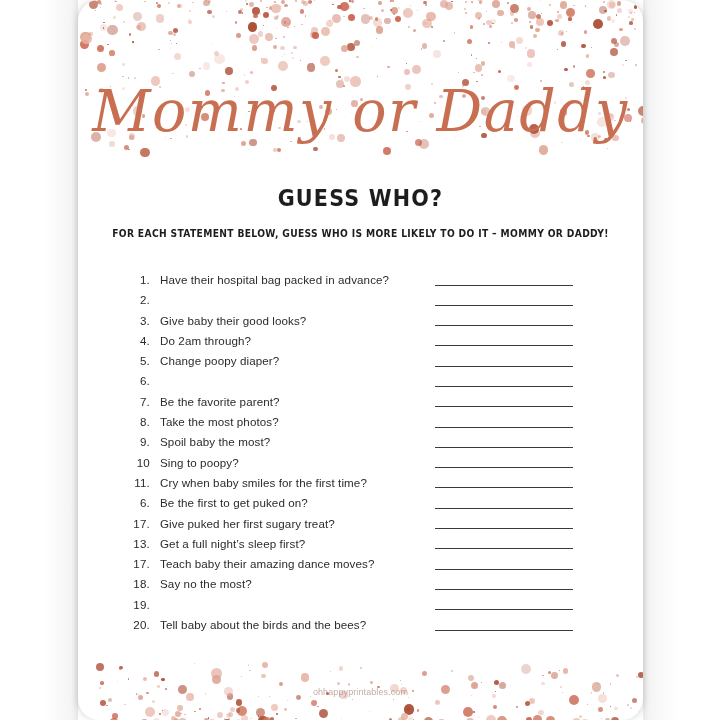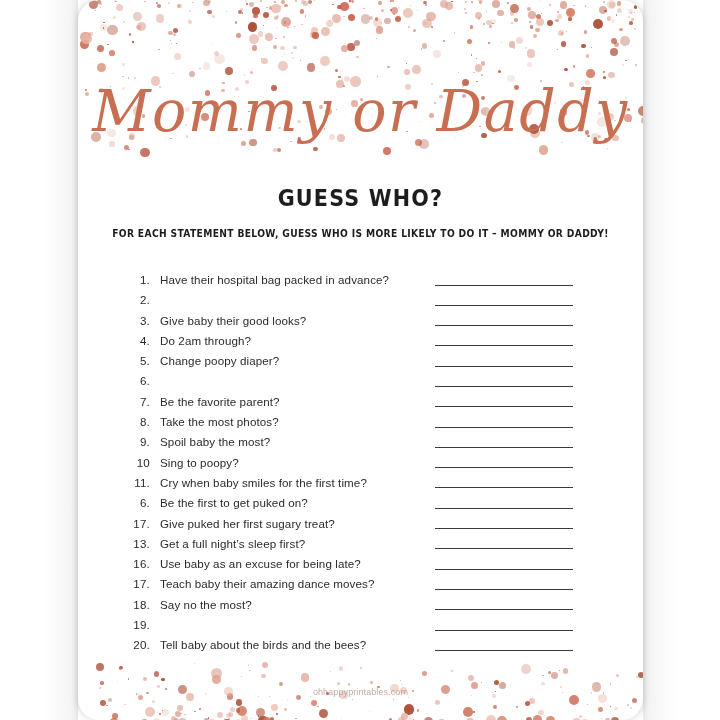--- a/index.html
+++ b/index.html
@@ -615,25 +615,20 @@
           <span class="num">17.</span>
           <span class="qtext">Give puked her first sugary treat?</span>
           <span class="answer-line"></span>
         </div>
         <div class="row">
           <span class="num">13.</span>
           <span class="qtext">Get a full night’s sleep first?</span>
           <span class="answer-line"></span>
         </div>
         <div class="row">
-          <span class="num">16.</span>
-          <span class="qtext">Use baby as an excuse for being late?</span>
-          <span class="answer-line"></span>
-        </div>
-        <div class="row">
           <span class="num">17.</span>
           <span class="qtext">Teach baby their amazing dance moves?</span>
           <span class="answer-line"></span>
         </div>
         <div class="row">
           <span class="num">18.</span>
           <span class="qtext">Say no the most?</span>
           <span class="answer-line"></span>
         </div>
         <div class="row">

